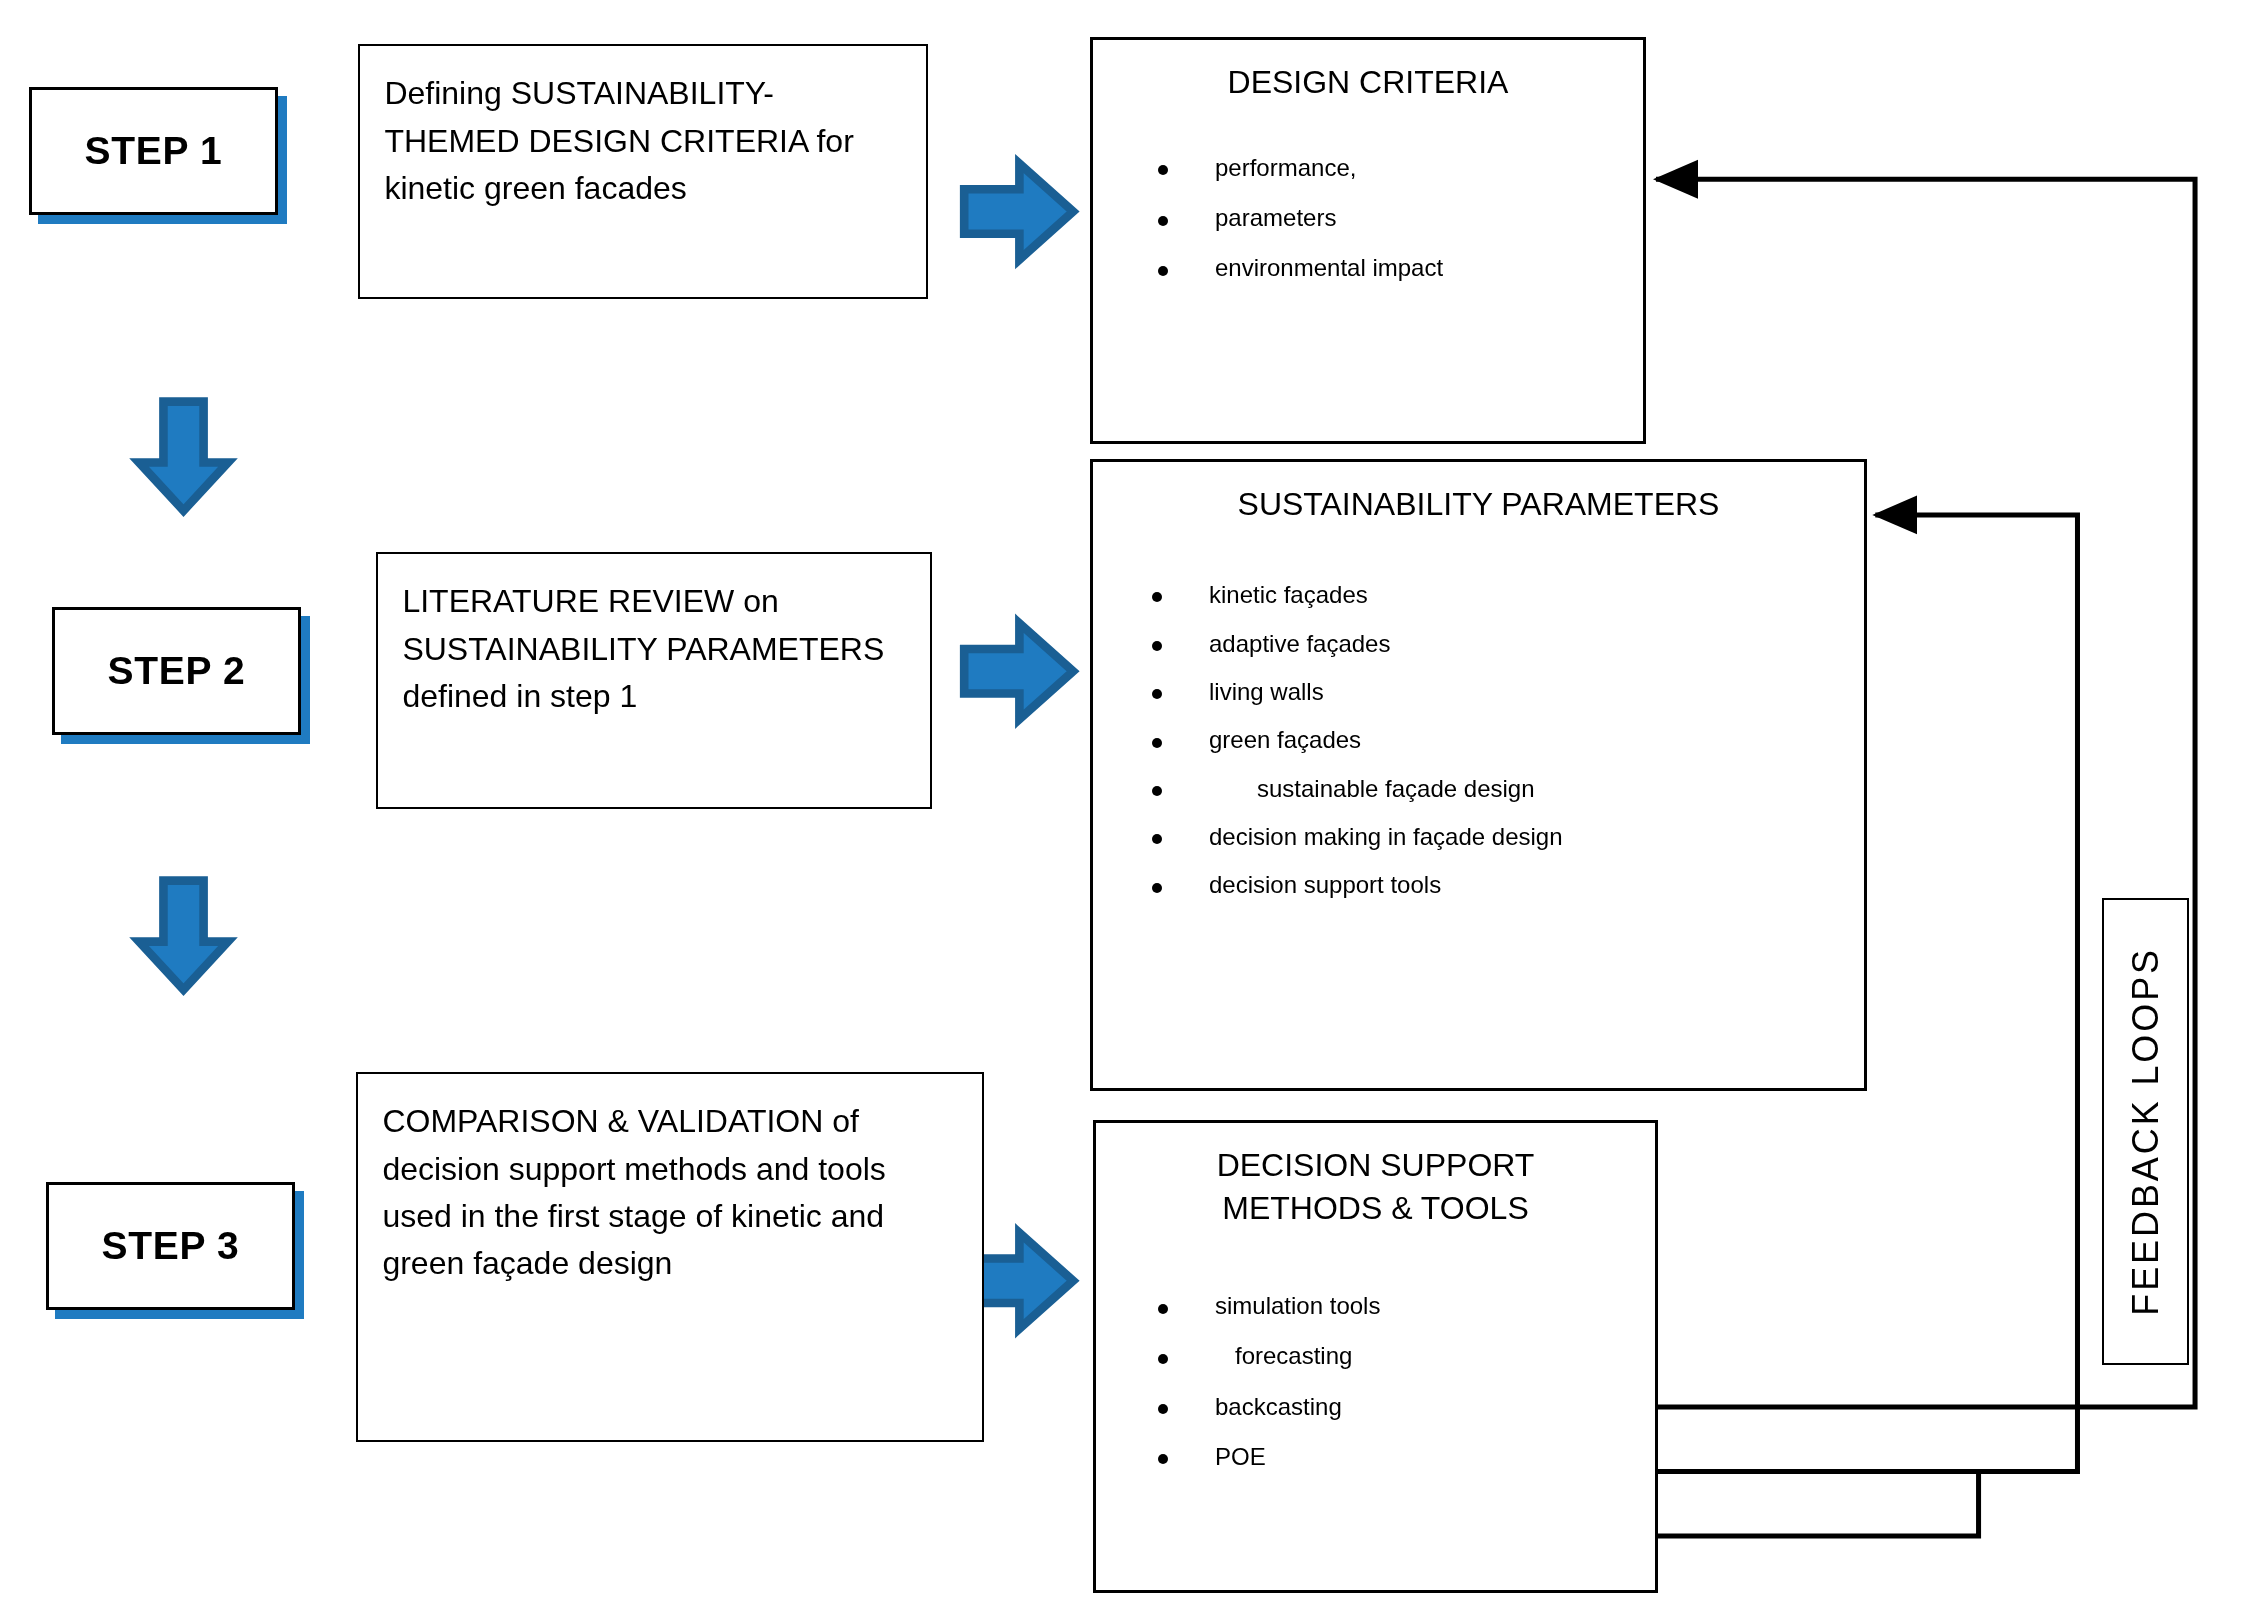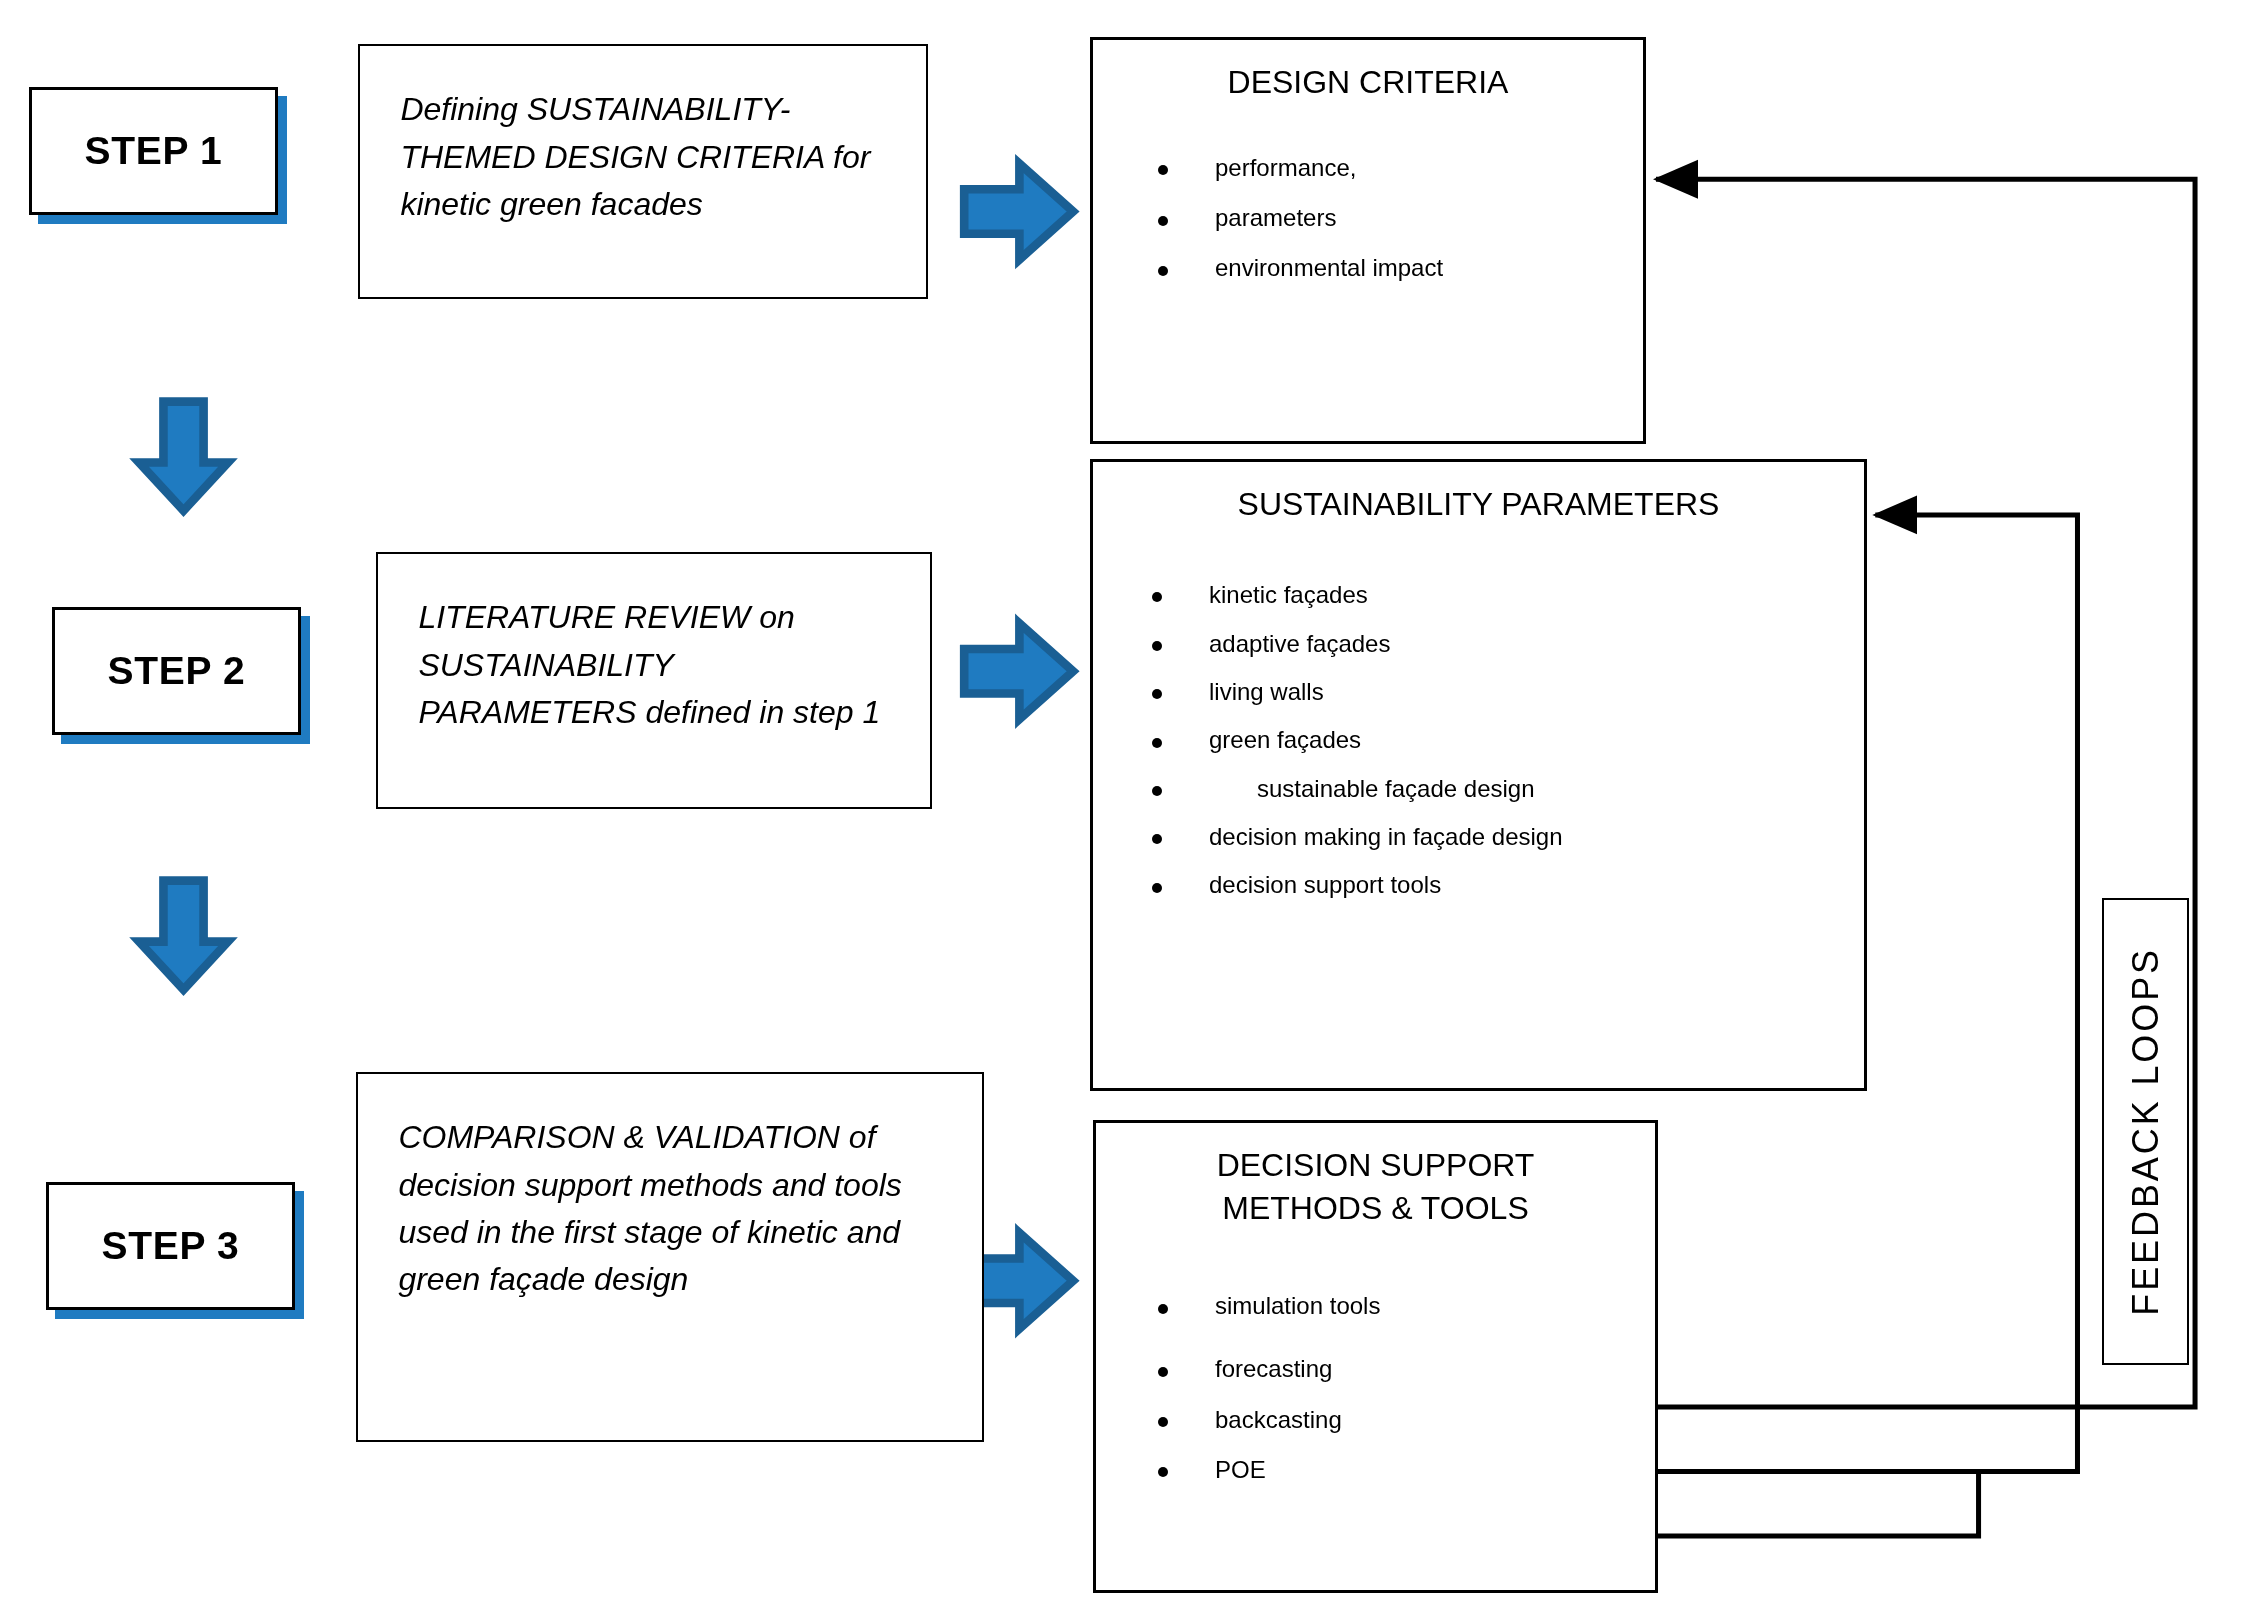--- a/index.html
+++ b/index.html
@@ -13,21 +13,21 @@
   .step-chip .shadow{position:absolute;left:9.3px;top:9.3px;width:100%;height:100%;
       background:#1F7BC1;}
   .step-chip .face{position:absolute;left:0;top:0;width:100%;height:100%;
       background:#ffffff;border:3.6px solid #000;box-sizing:border-box;
       display:flex;align-items:center;justify-content:center;}
   .step-chip .face span{font-size:39px;font-weight:bold;letter-spacing:0.7px;}
 
   
   .tbox{position:absolute;background:#fff;border:2.9px solid #000;box-sizing:border-box;}
   .tbox .inner{padding:24.4px 21.5px 7.2px 24.4px;}
-  .tbox p{margin:16px;font-size:32px;line-height:1.48;font-style:italic;}
+  .tbox p{margin:0;font-size:32px;line-height:1.48;}
 
   
   .lbox{position:absolute;background:#fff;border:3.6px solid #000;box-sizing:border-box;}
   .lbox .ttl{text-align:center;font-size:32px;line-height:1.35;padding-top:21px;}
   .lbox ul{list-style:none;margin:0;padding:0;}
   .lbox li{display:flex;align-items:flex-start;font-size:24px;line-height:1.42;}
   .lbox li .dot{flex:0 0 auto;width:10px;height:10px;border-radius:50%;background:#000;
       margin:14.3px 47px 0 0;}
   .lbox li .txt{flex:1 1 auto;}
 
@@ -177,21 +177,21 @@
   </div>
 
   <div class="lbox" style="left:1093px;top:1120px;width:565px;height:473px;">
     <div class="ttl">DECISION SUPPORT</div>
     <div class="ttl" style="padding-top:0;">METHODS  &amp; TOOLS</div>
     <ul style="margin-top:59px;padding-left:62px;">
       <li>
         <span class="dot"></span>
         <span class="txt">simulation tools</span>
       </li>
-      <li style="margin-top:29px;">
+      <li style="margin-top:16px;gap:20px;">
         <span class="dot"></span>
         <span class="txt">forecasting</span>
       </li>
       <li style="margin-top:16px;">
         <span class="dot"></span>
         <span class="txt">backcasting</span>
       </li>
       <li style="margin-top:16px;">
         <span class="dot"></span>
         <span class="txt">POE</span>

